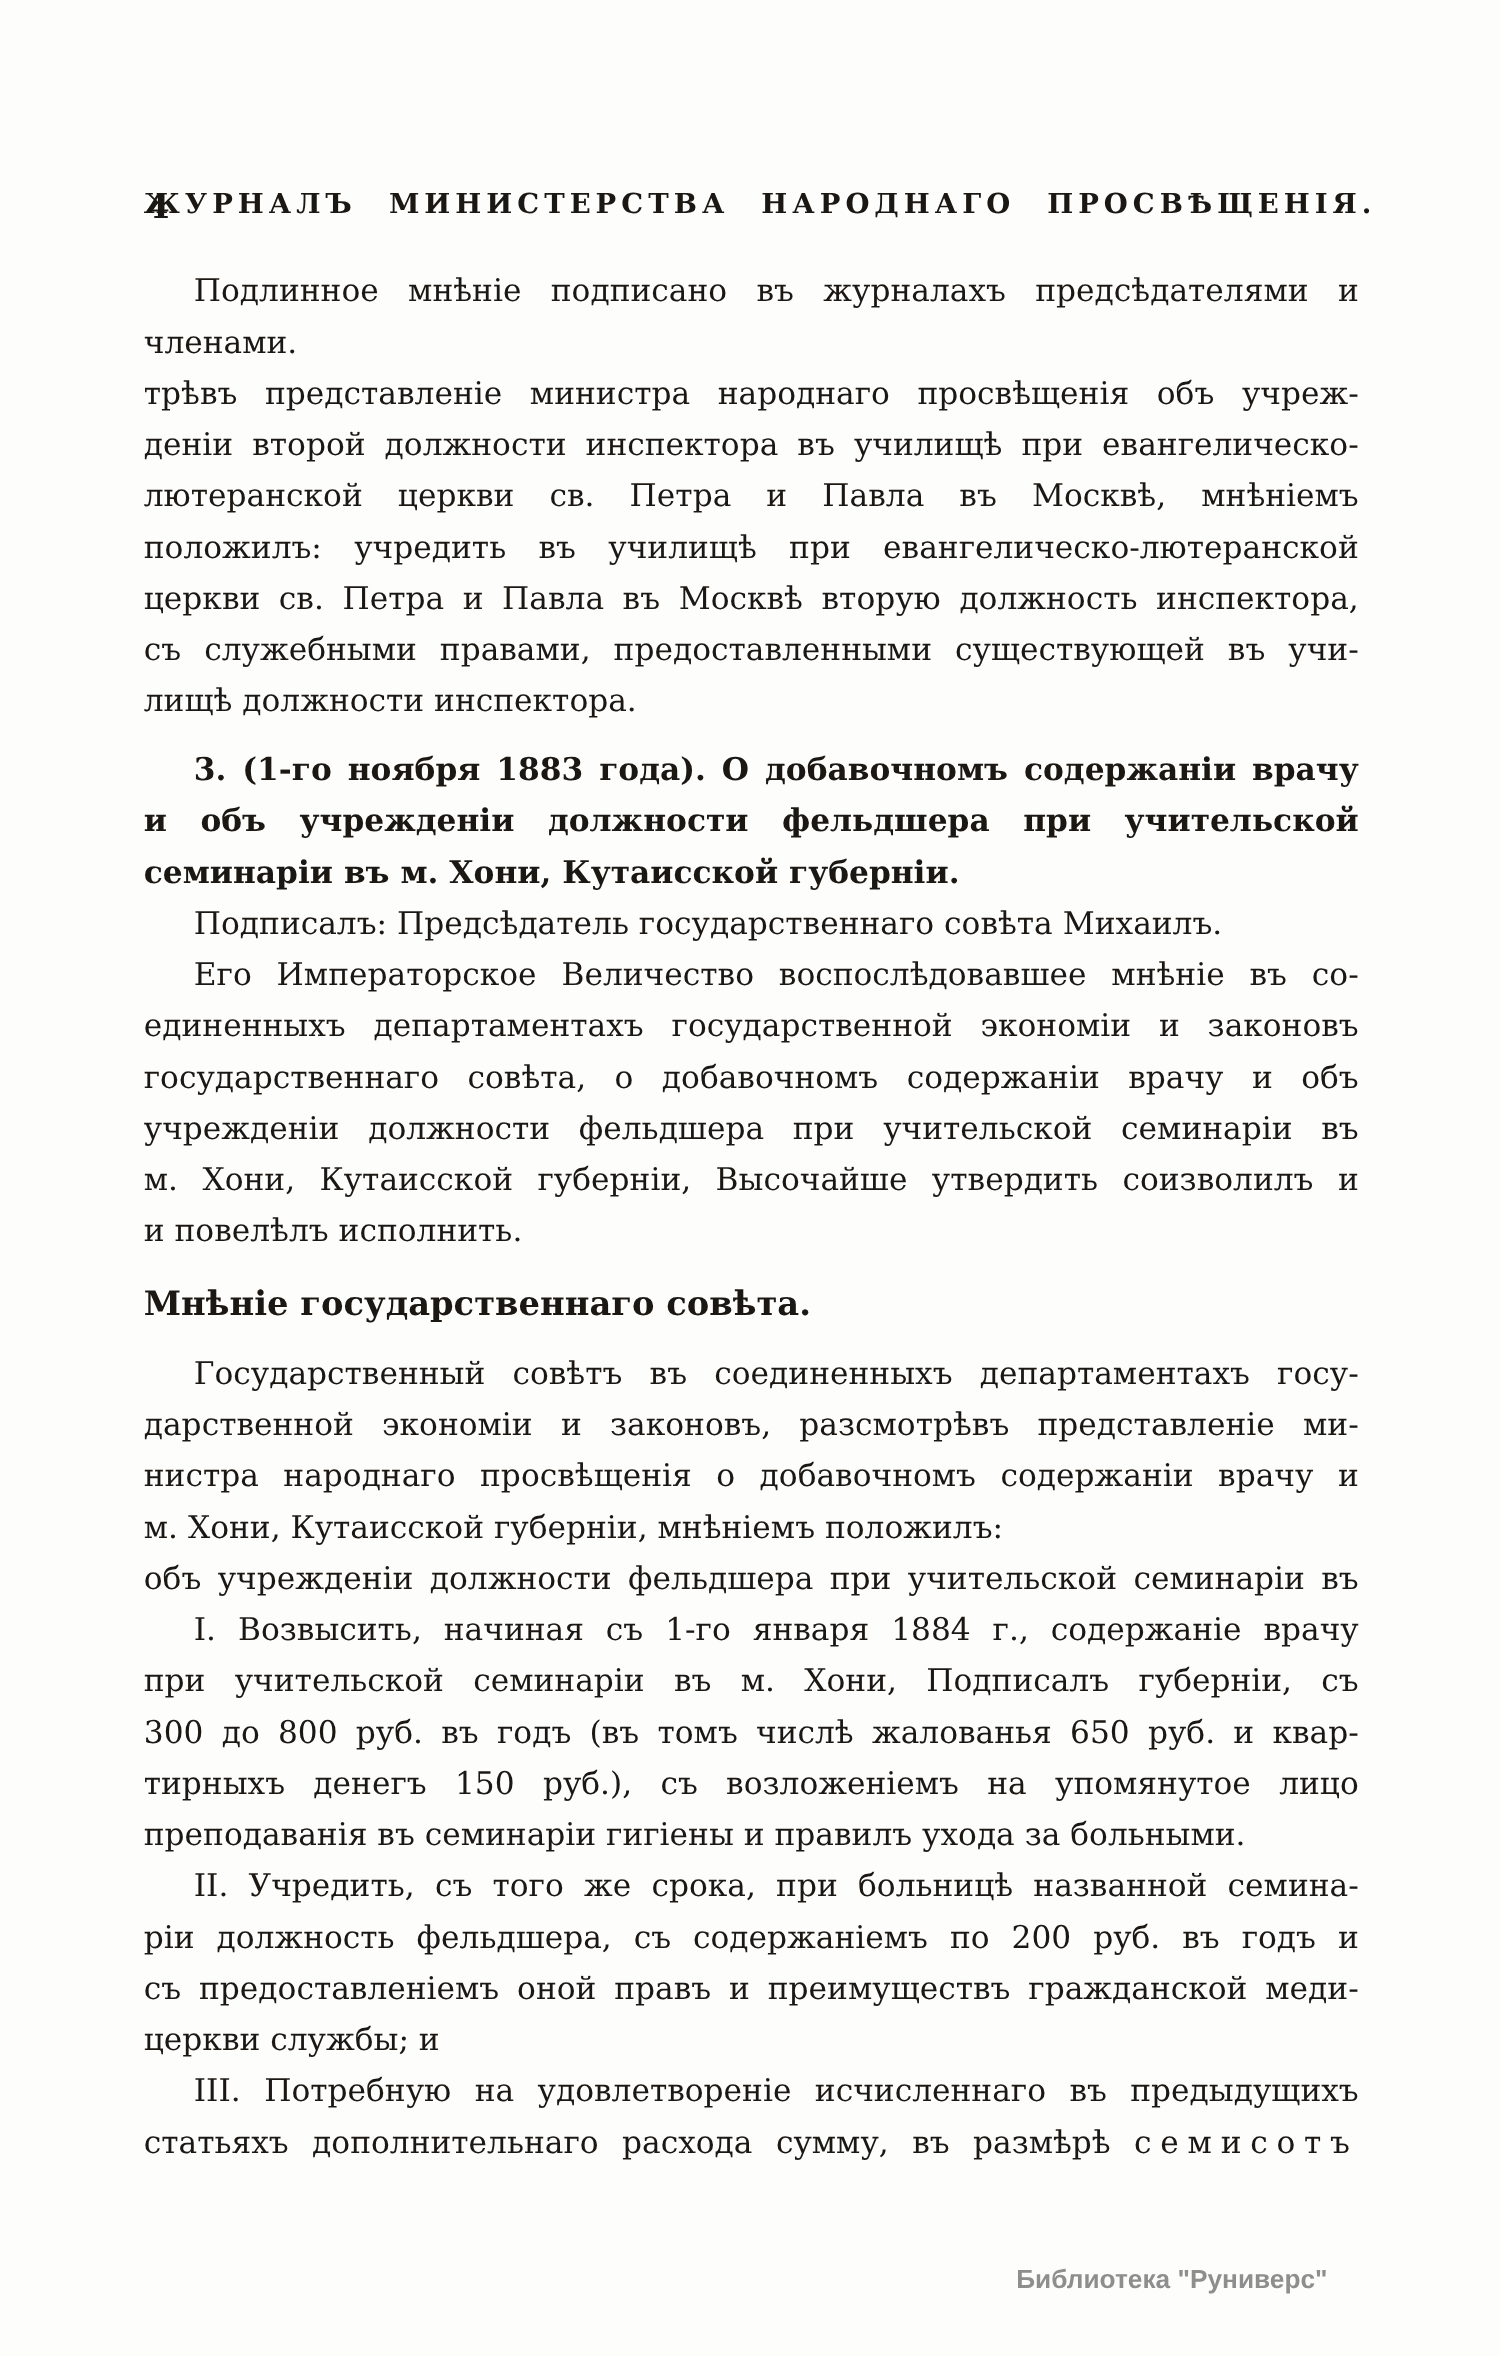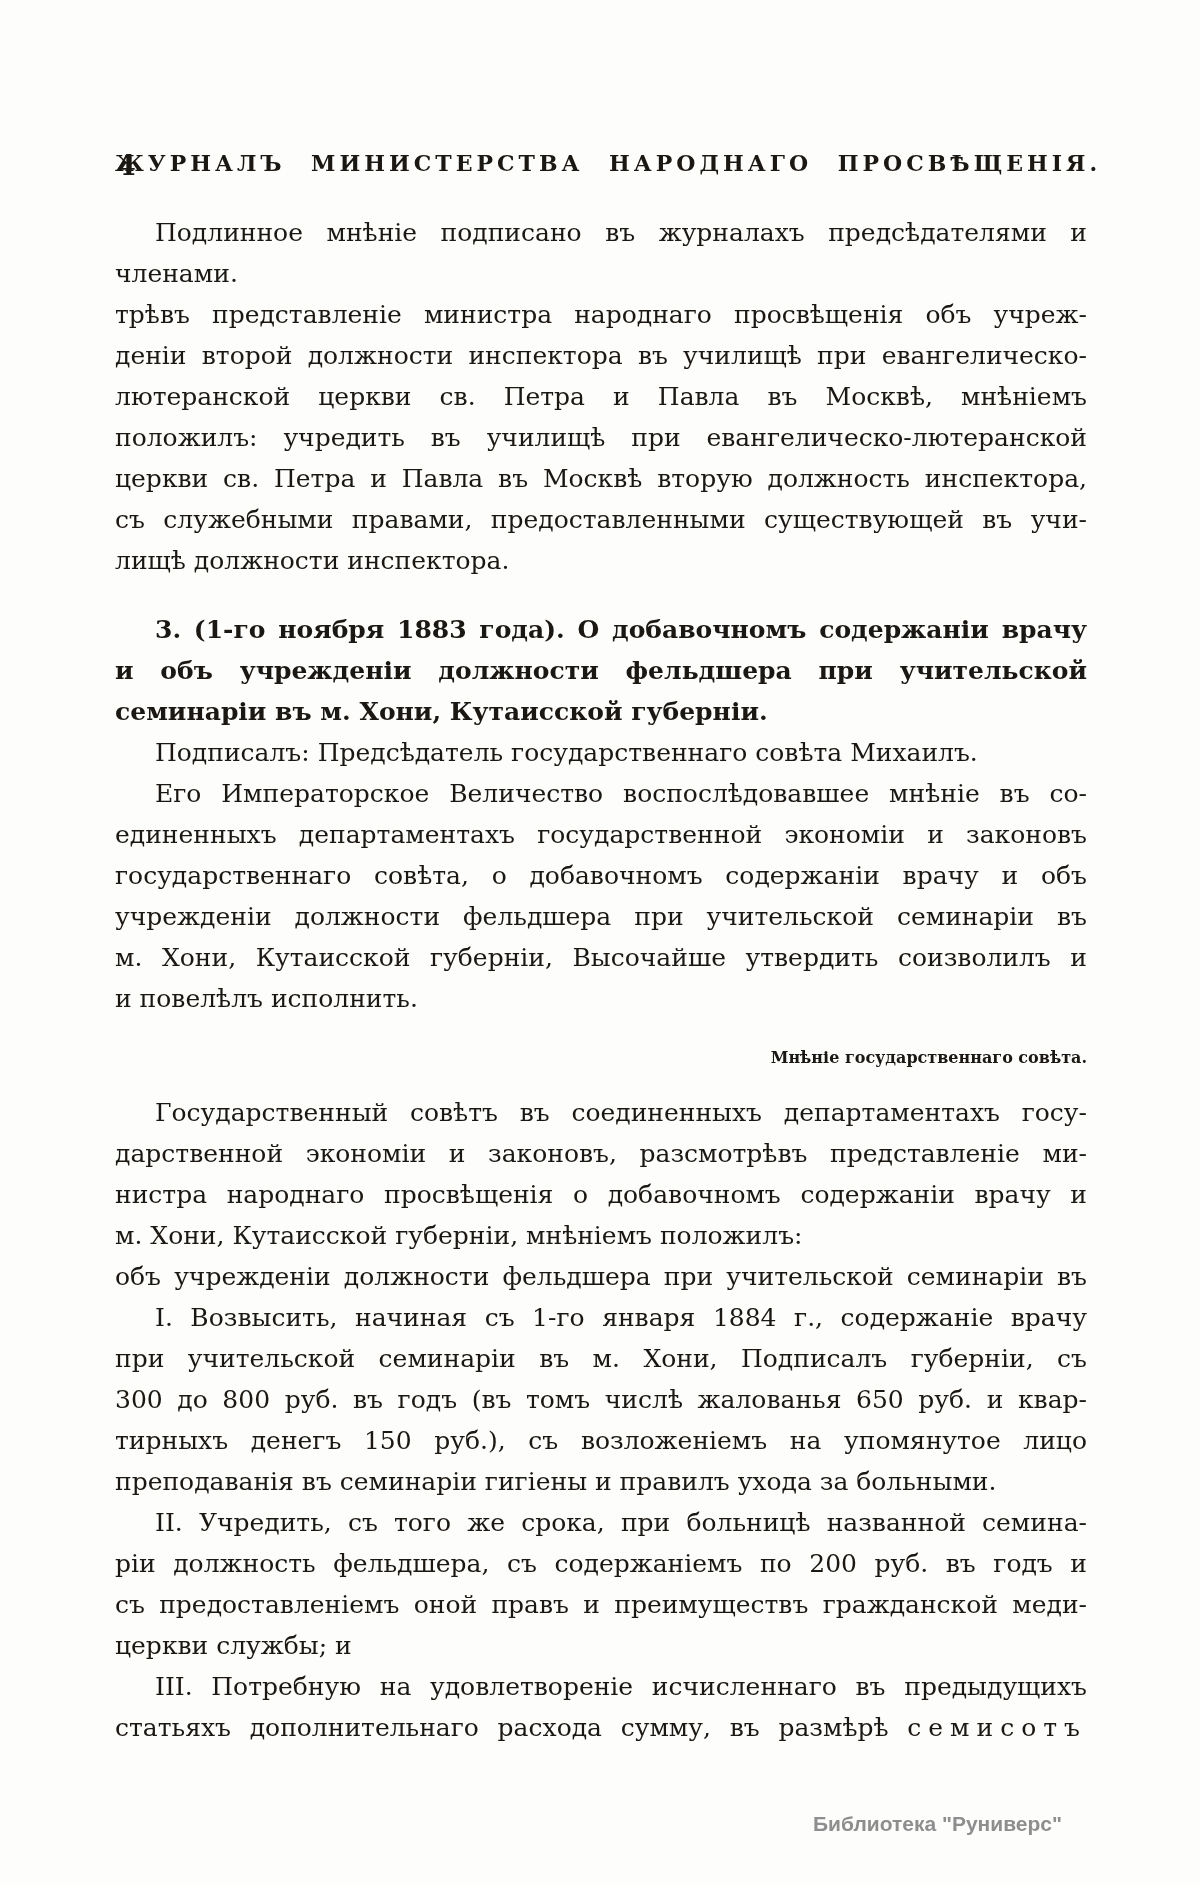--- a/index.html
+++ b/index.html
@@ -55,29 +55,29 @@
     text-align-last: justify;
     white-space: normal;
   }
   .line.no-just { text-align-last: left; }
 
   .indent-first .line:first-child { text-indent: 40px; }
 
   .para { font-weight: 500; }
 
   .section-heading {
-    margin-top: 28px;
+    margin-top: 14px;
     font-weight: bold;
   }
   .section-heading .line { font-size: 25px; }
 
   .center-heading {
     margin: 18px 0 14px 0;
-    text-align: right;
-    font-size: 16px;
+    text-align: left;
+    font-size: 27px;
     font-weight: bold;
     line-height: 41px;
   }
 
   .spaced { letter-spacing: 7px; }
 
   
   .footer-mark {
     position: absolute;
     top: 1812px;

